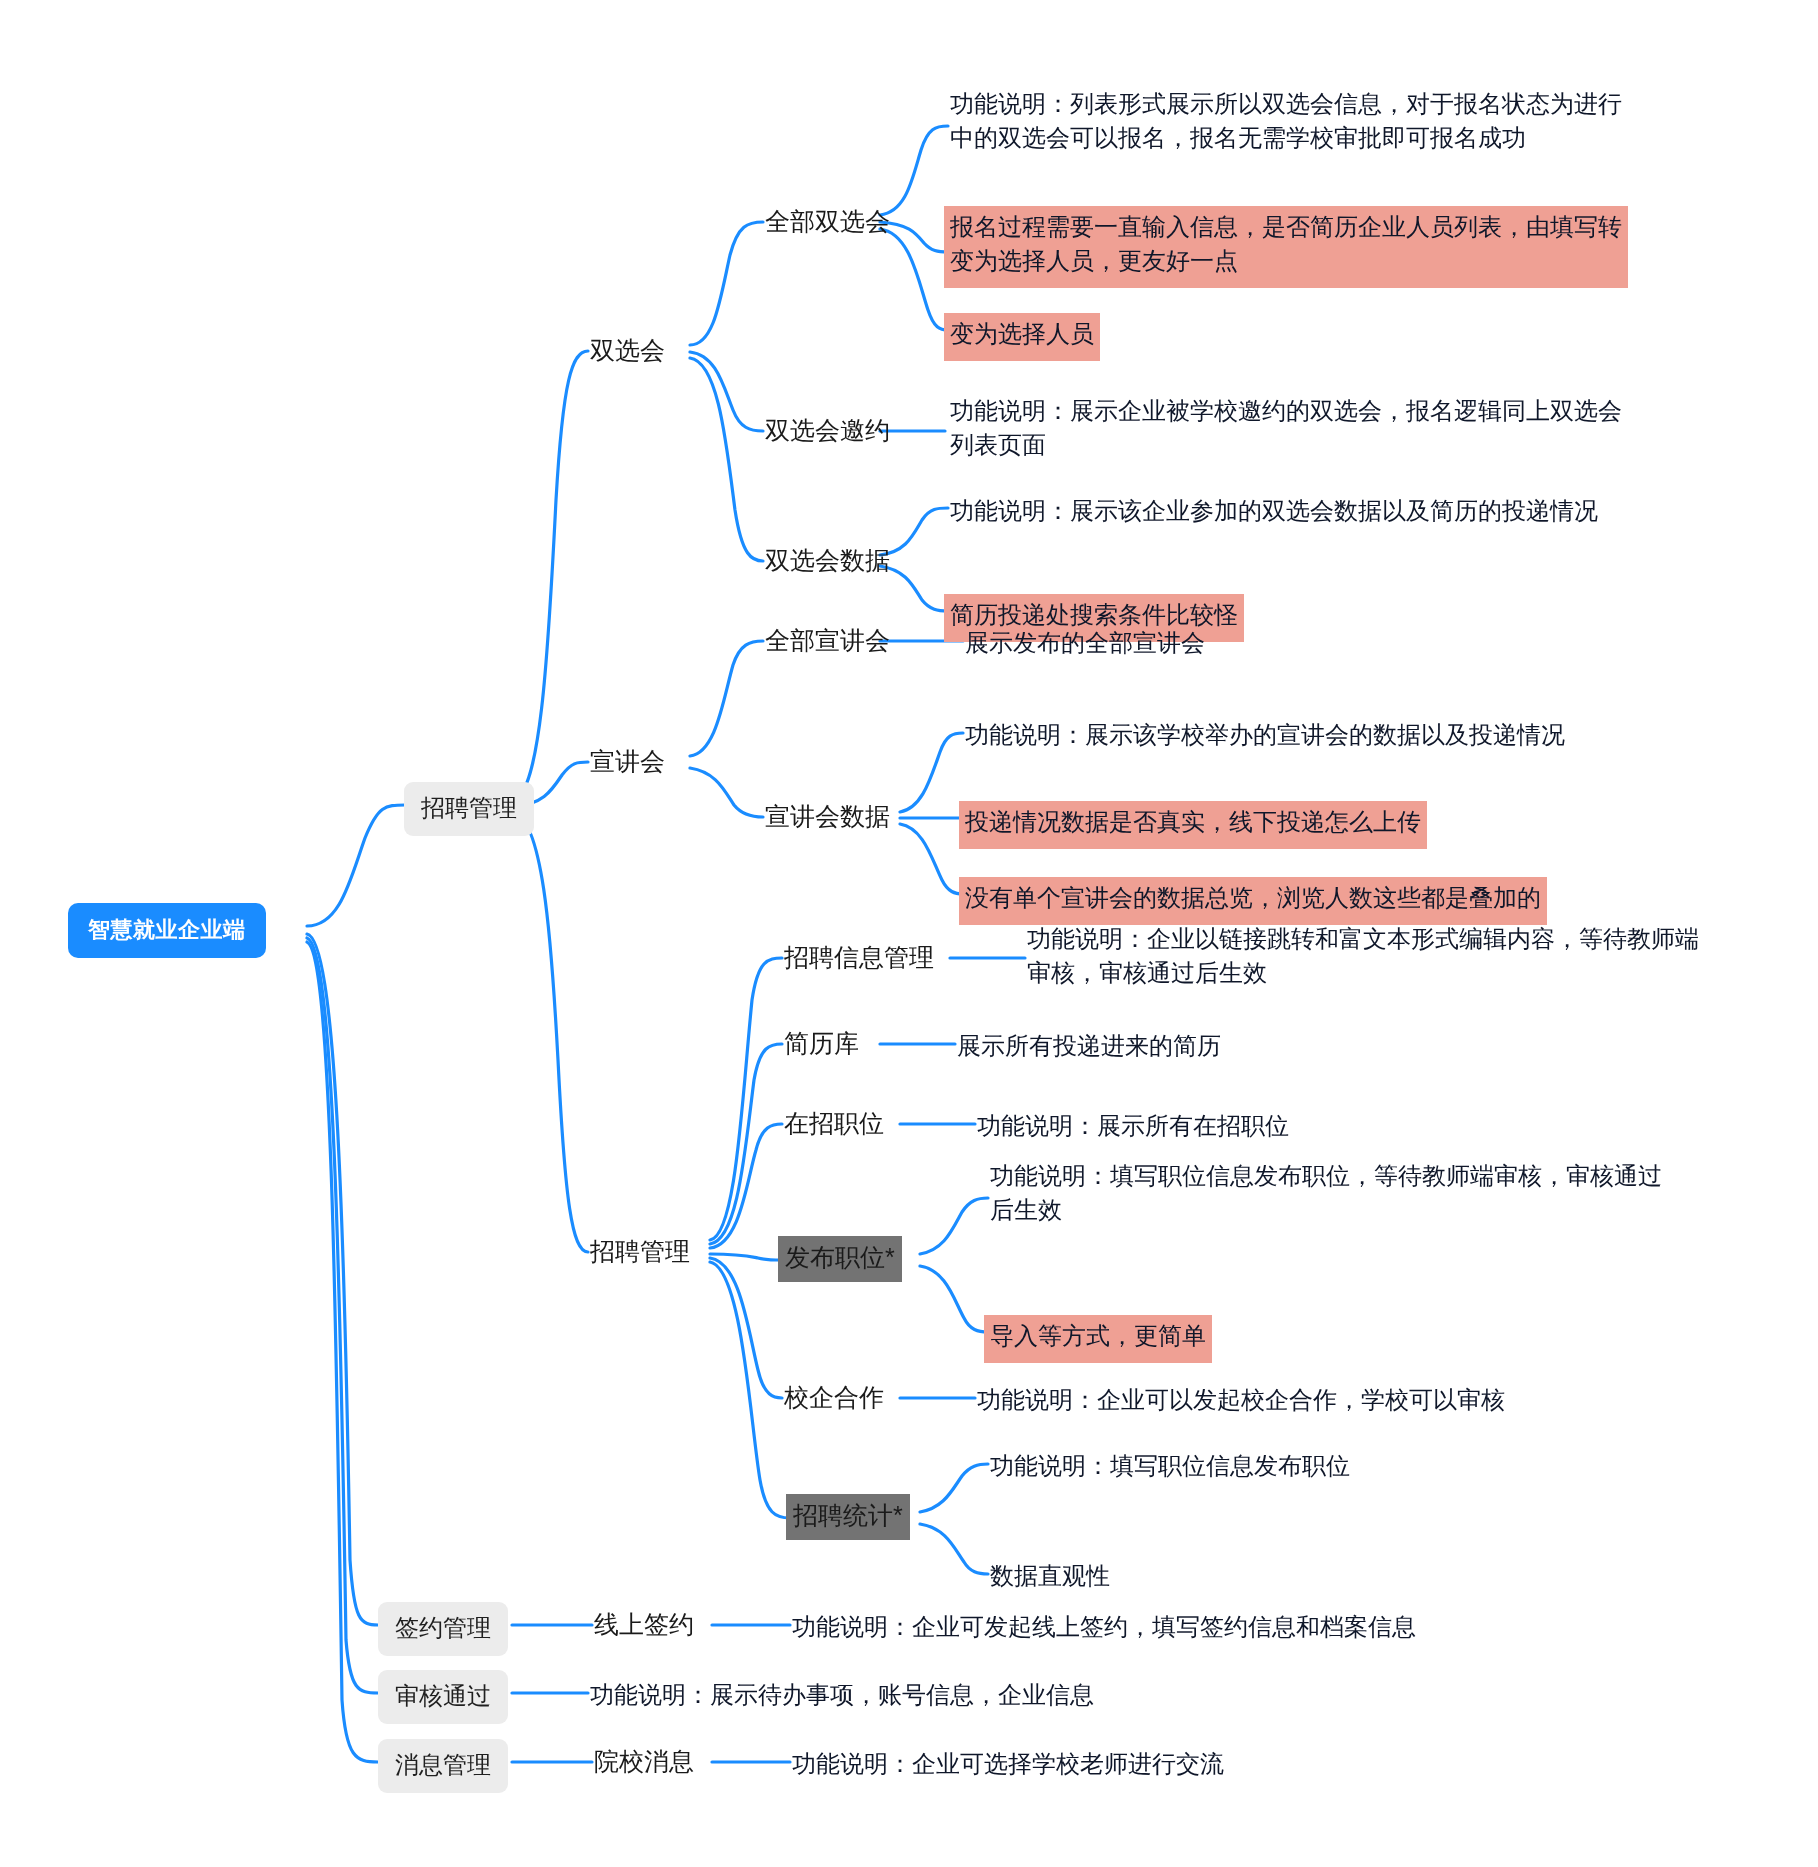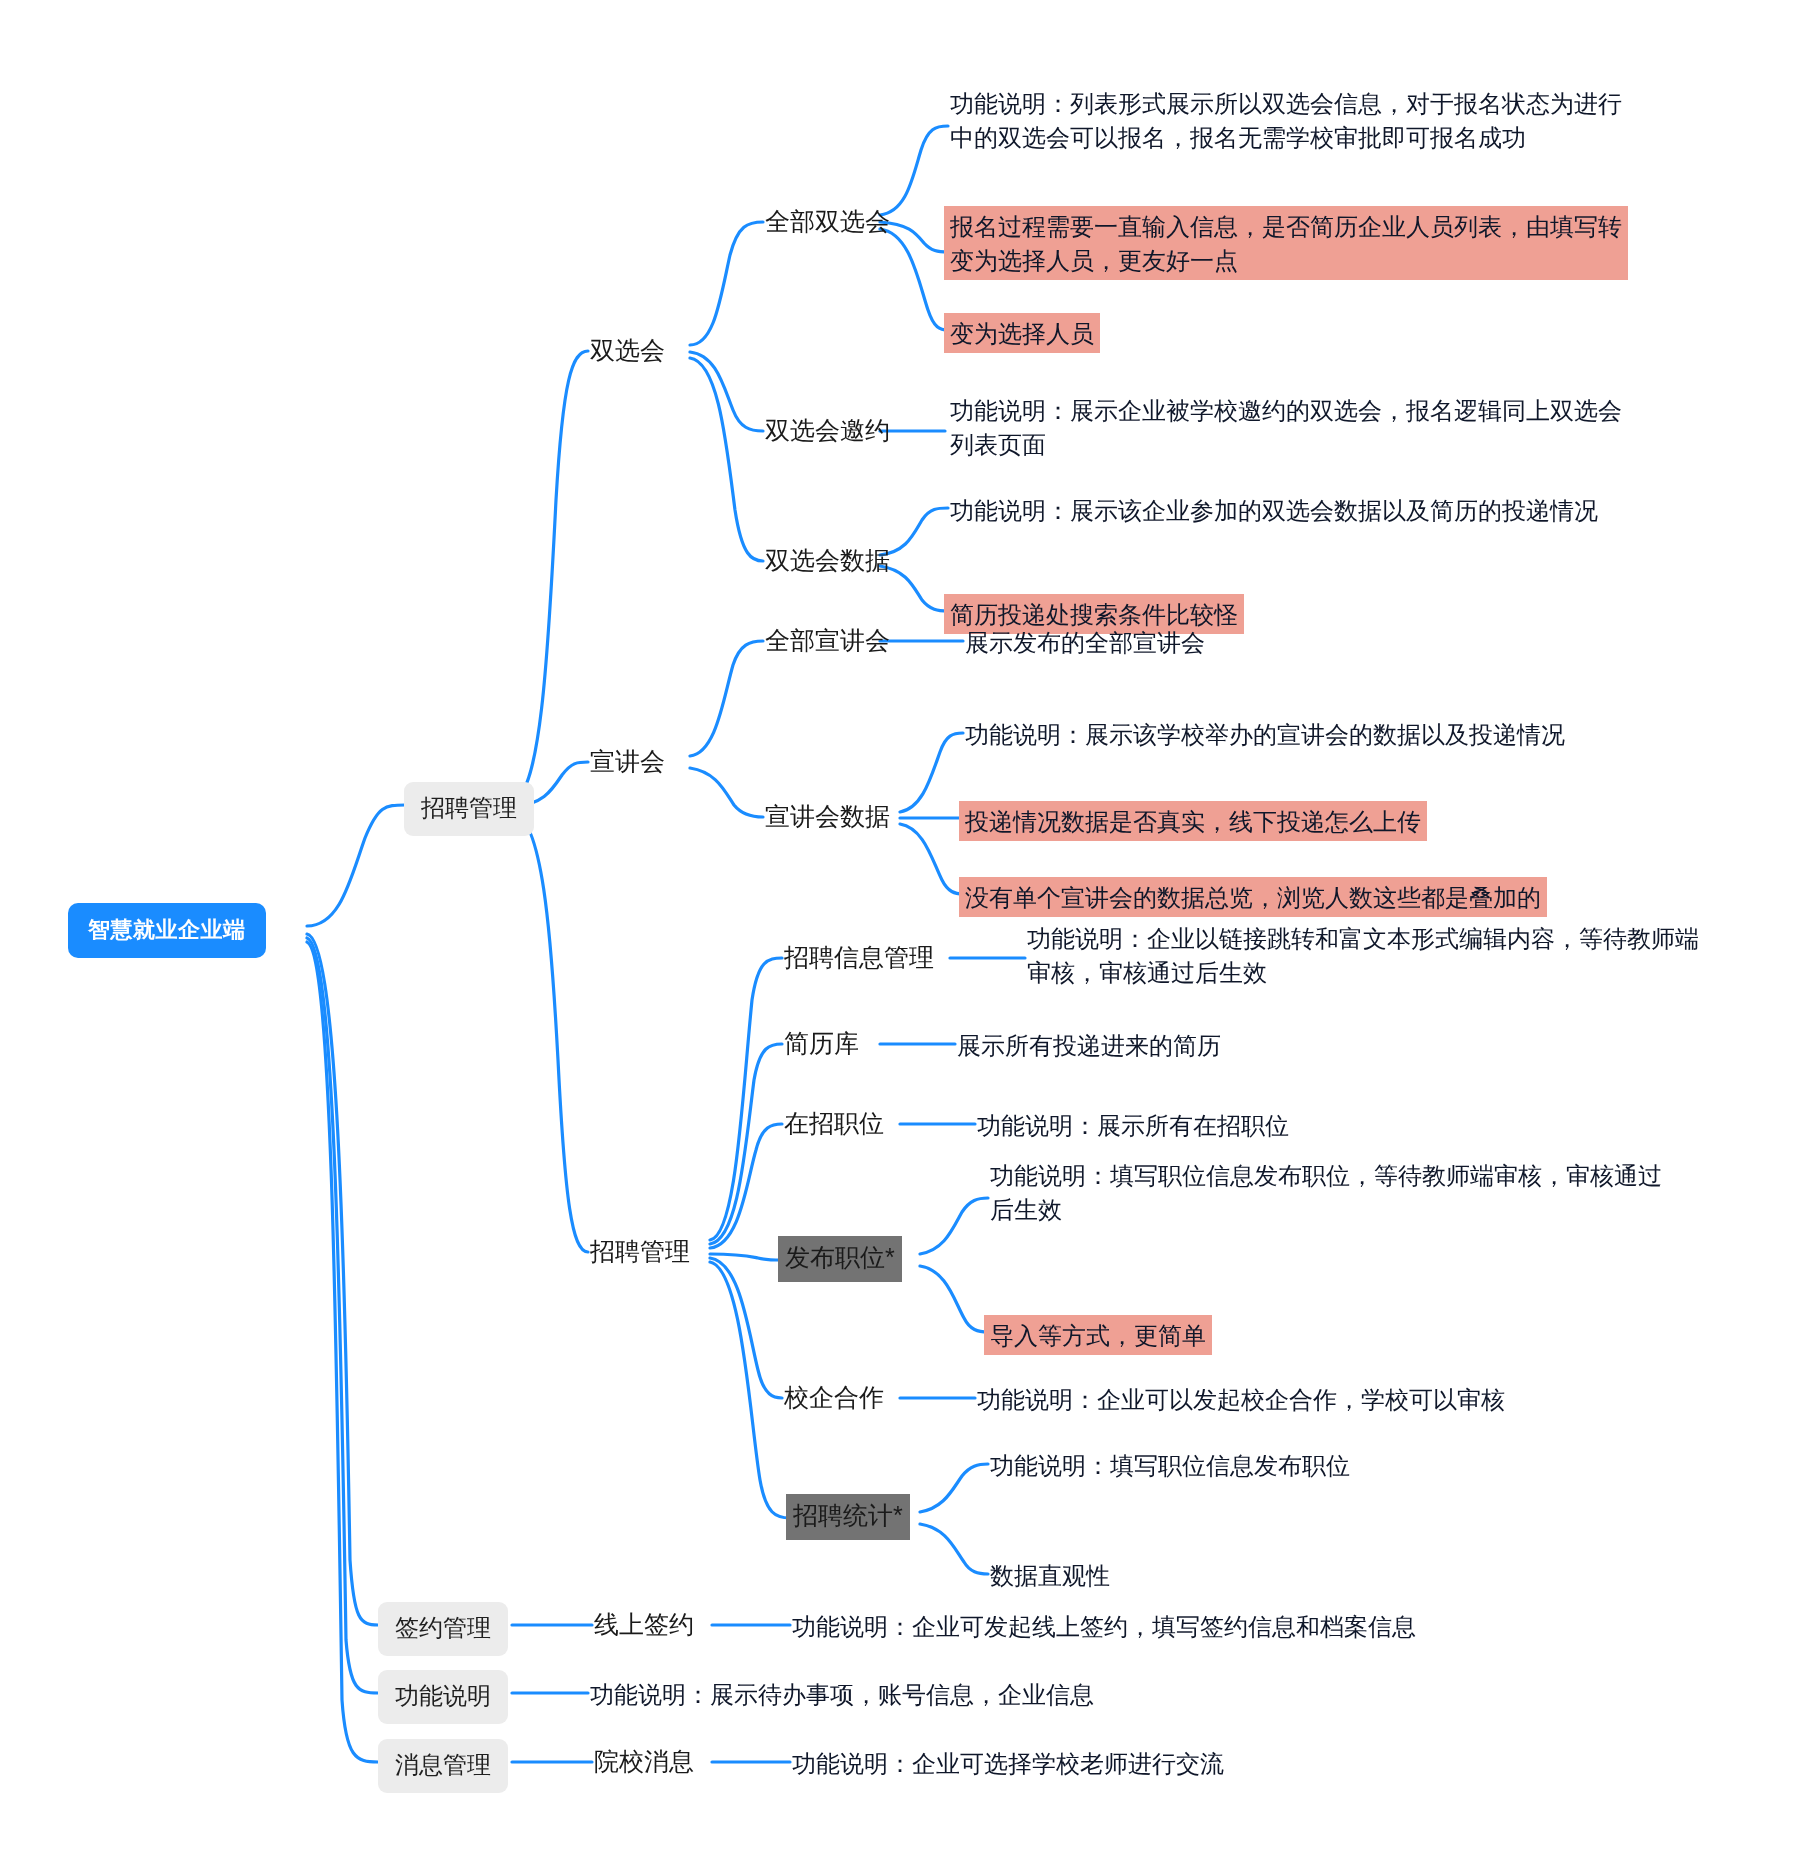--- a/index.html
+++ b/index.html
@@ -61,21 +61,21 @@
   
   .leaf {
     font-size: 24px;
     color: #0f172a;
     padding: 2px 2px;
   }
 
   
   .hl-red {
     background: #efa094;
-    padding: 4px 6px 2px 6px;
+    padding: 4px 6px 10px 6px;
   }
   .hl-yellow {
     background: #737373;
     padding: 4px 7px 6px 7px;
   }
   .multiline { white-space: pre-line; }
 </style>
 </head>
 <body>
 
@@ -167,21 +167,21 @@
       <path d="M712,1762 L790,1762"></path>
     </g>
   </svg>
 
   <div class="node root" style="left:68px; top:903px;">智慧就业企业端</div>
 
   <div class="node lvl1" style="left:404px; top:782px;">招聘管理</div>
 
   <div class="node lvl1" style="left:378px; top:1602px;">签约管理</div>
 
-  <div class="node lvl1" style="left:378px; top:1670px;">功能说明</div>
+  <div class="node lvl1" style="left:378px; top:1670px;">审核通过</div>
 
   <div class="node lvl1" style="left:378px; top:1739px;">消息管理</div>
 
   <div class="node lvl2" style="left:588px; top:331px;">双选会</div>
 
   <div class="node lvl2" style="left:763px; top:202px;">全部双选会</div>
 
   <div class="node leaf multiline" style="left:948px; top:85px;">功能说明：列表形式展示所以双选会信息，对于报名状态为进行
 中的双选会可以报名，报名无需学校审批即可报名成功</div>
 

